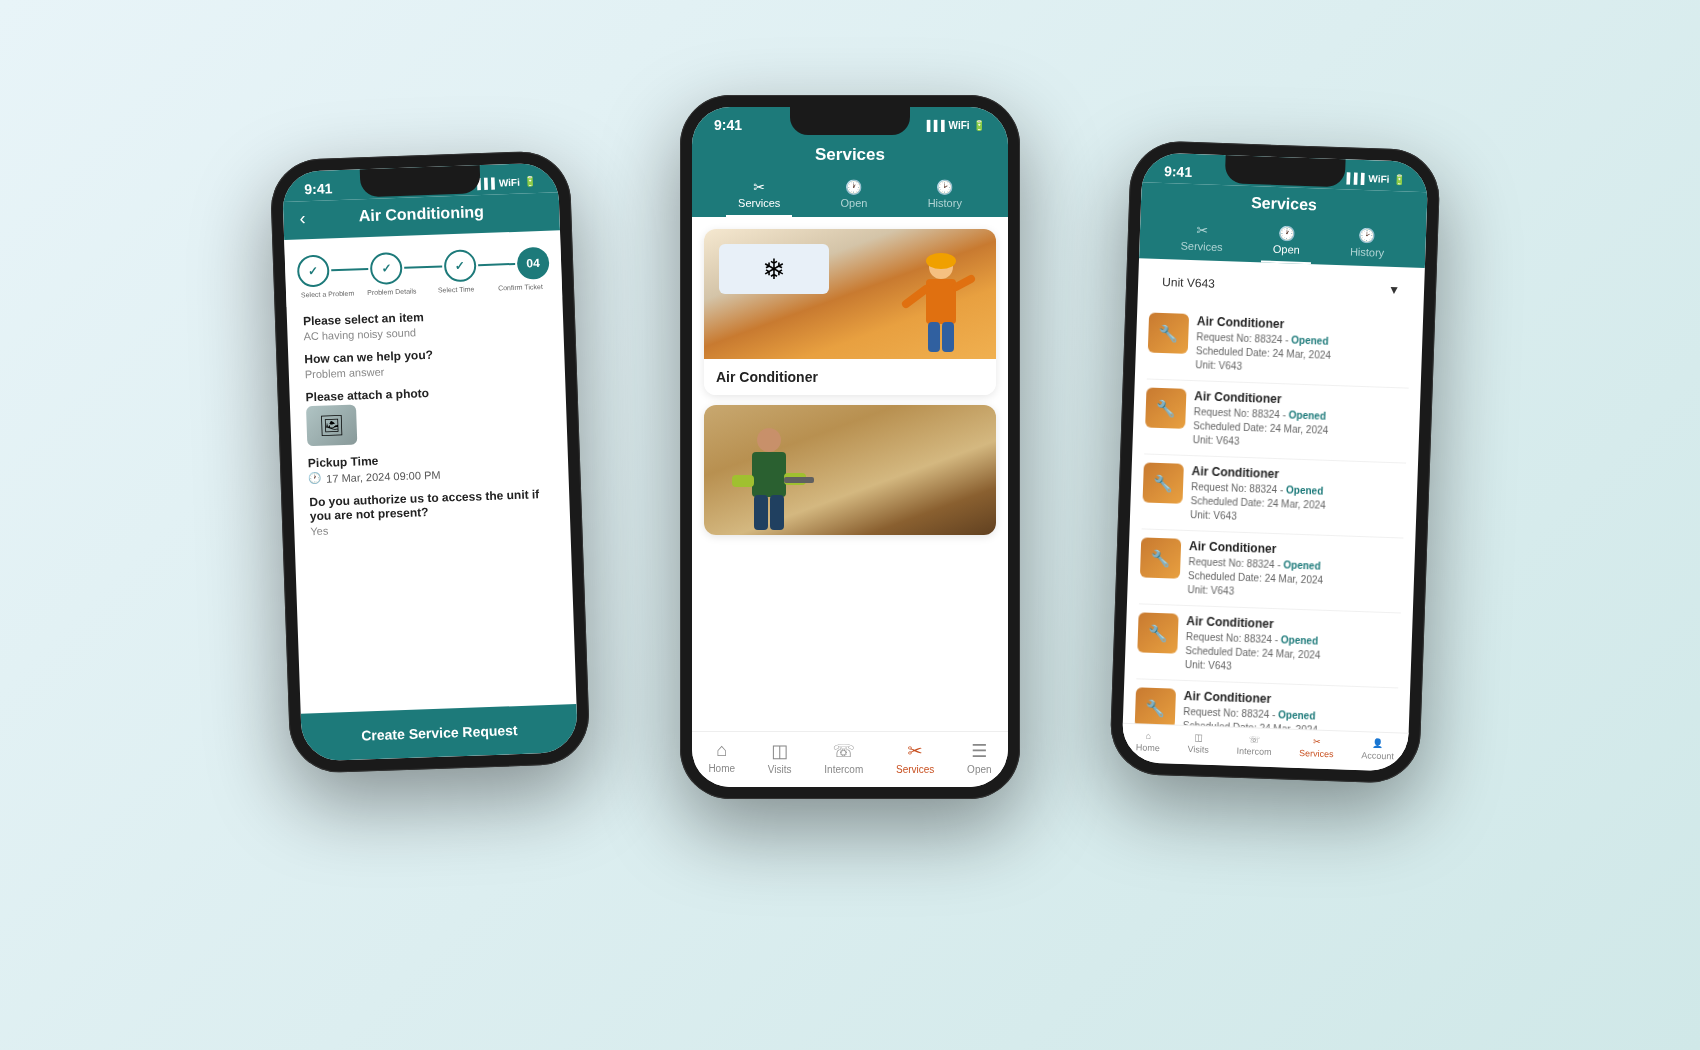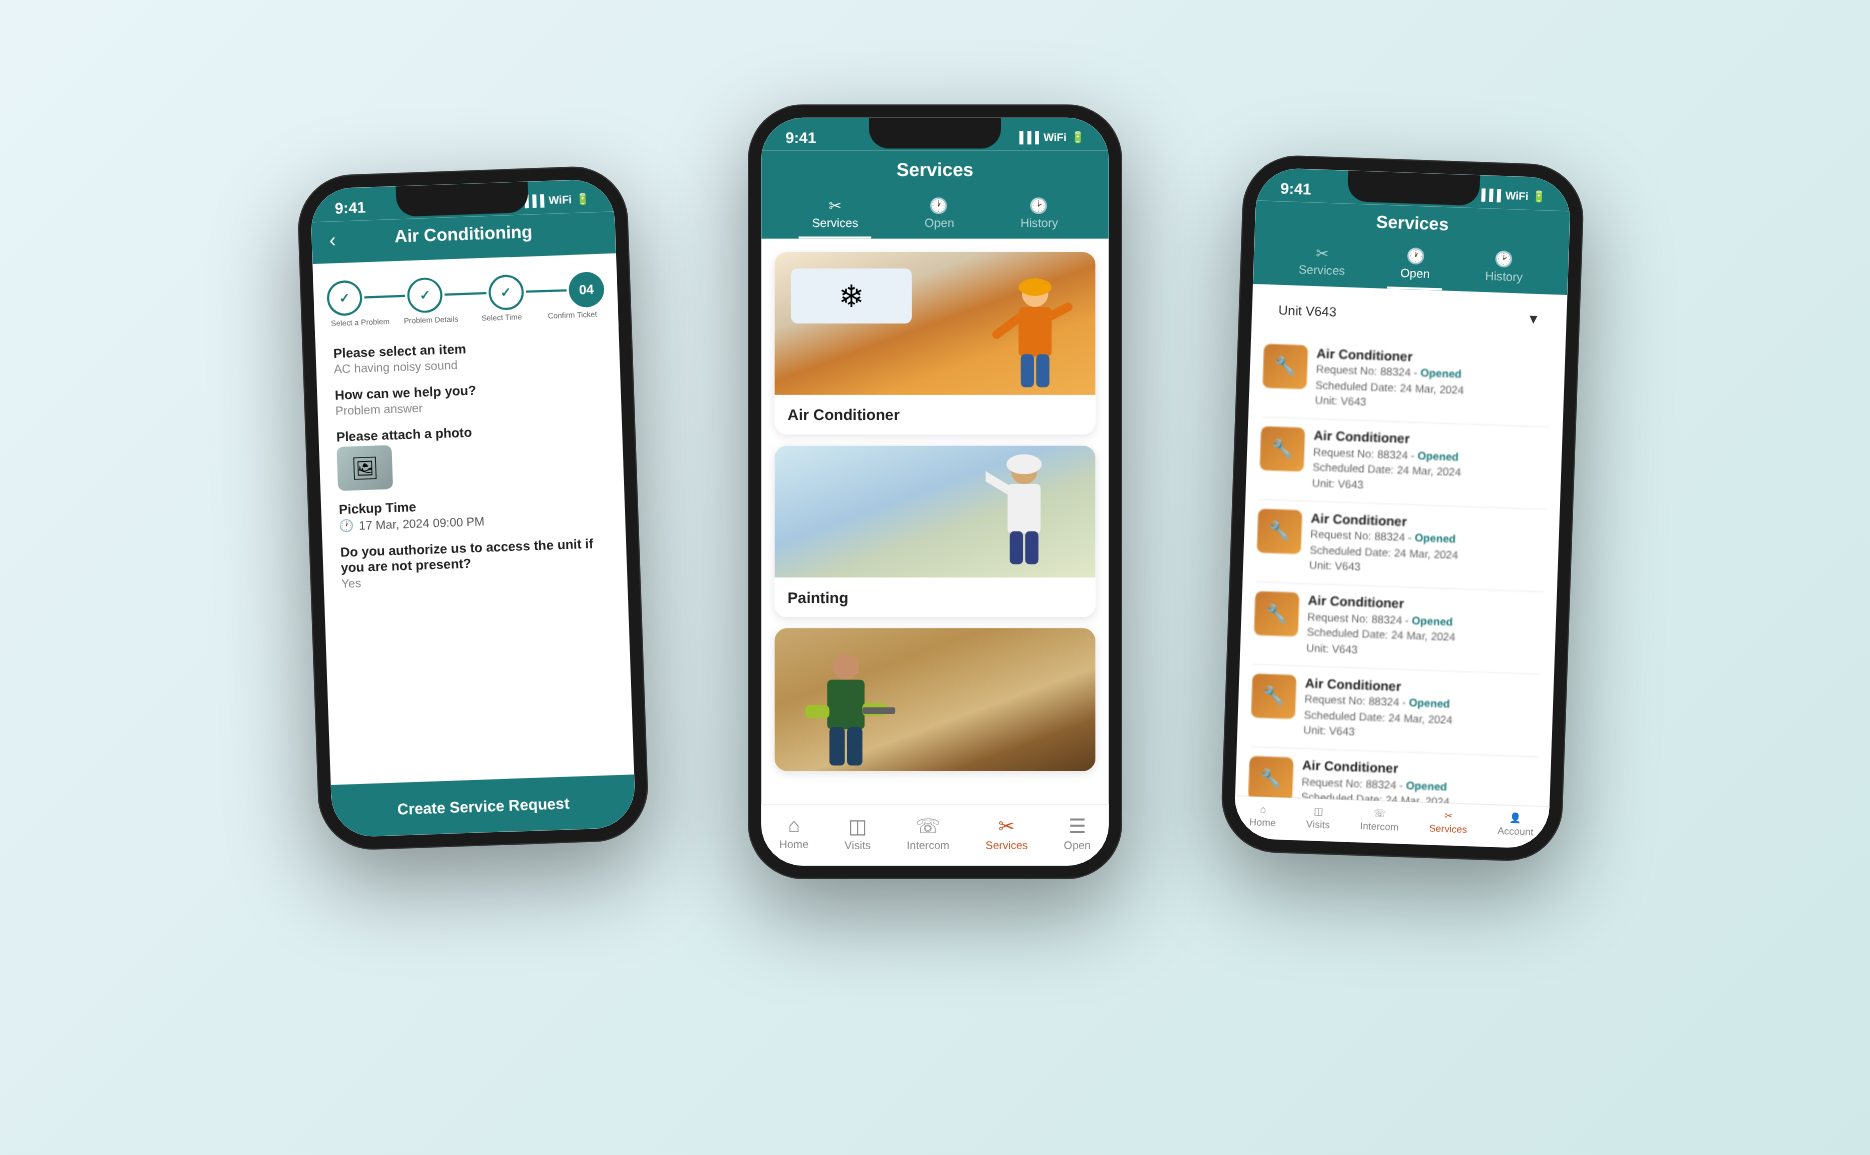--- a/index.html
+++ b/index.html
@@ -540,40 +540,20 @@
                 <line x1="60" y1="38" x2="75" y2="30" stroke="#e07010" stroke-width="8" stroke-linecap="round"></line>
 
                 <rect x="32" y="73" width="12" height="30" rx="4" fill="#3060a0"></rect>
                 <rect x="46" y="73" width="12" height="30" rx="4" fill="#3060a0"></rect>
               </svg>
             </div>
           </div>
           <div class="service-title-bar">Air Conditioner</div>
         </div>
 
-        <div class="service-card">
-          <div class="service-img service-img-painting" style="height:120px;">
-            <div class="worker-painting">
-              <svg viewBox="0 0 70 110" fill="none" xmlns="http://www.w3.org/2000/svg">
-
-                <circle cx="35" cy="18" r="12" fill="#d4a870"></circle>
-                <ellipse cx="35" cy="12" rx="16" ry="9" fill="#f0f0f0"></ellipse>
-
-                <rect x="20" y="30" width="30" height="45" rx="4" fill="#f0f0f0"></rect>
-
-                <line x1="20" y1="35" x2="-5" y2="20" stroke="#f0f0f0" stroke-width="8" stroke-linecap="round"></line>
-                <rect x="-15" y="5" width="12" height="25" rx="3" fill="#d0d0e8"></rect>
-
-                <rect x="22" y="73" width="12" height="30" rx="4" fill="#304080"></rect>
-                <rect x="36" y="73" width="12" height="30" rx="4" fill="#304080"></rect>
-              </svg>
-            </div>
-          </div>
-          <div class="service-title-bar">Painting</div>
-        </div>
 
         <div class="service-card">
           <div class="service-img service-img-carpentry" style="height:130px;">
             <div class="worker-carpentry">
               <svg viewBox="0 0 90 110" fill="none" xmlns="http://www.w3.org/2000/svg">
 
                 <circle cx="45" cy="15" r="12" fill="#c8906a"></circle>
 
                 <rect x="28" y="27" width="34" height="45" rx="4" fill="#2a6030"></rect>
 

